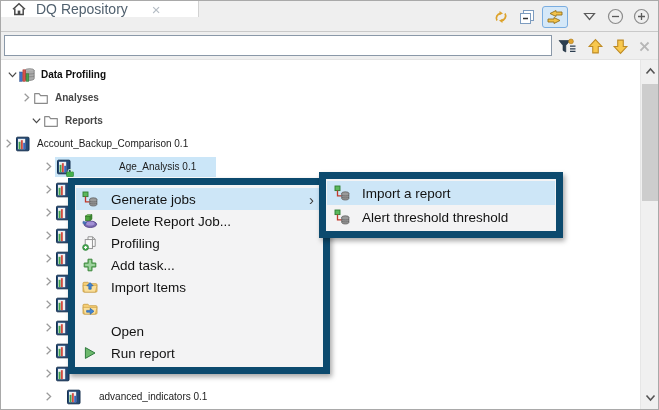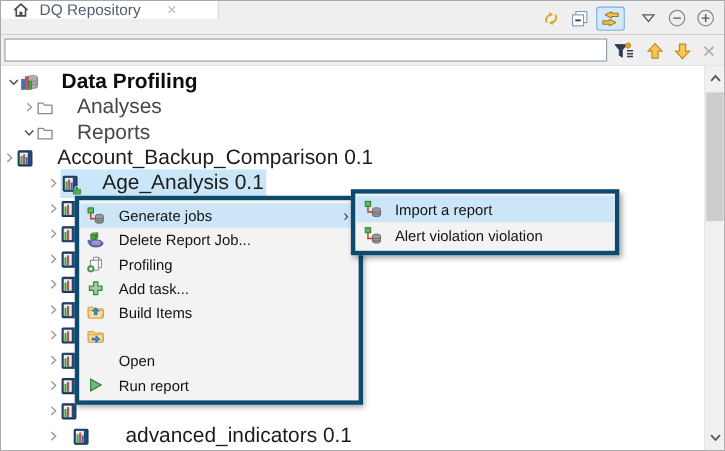--- a/index.html
+++ b/index.html
@@ -18,34 +18,34 @@
   
   .filterbar{position:absolute;top:31px;left:0;right:0;height:28px;background:#efefef;border-bottom:1px solid #e3e3e3;box-sizing:border-box;}
   .filter-input{position:absolute;left:3px;top:3px;width:548px;height:21px;border:1px solid #8a98a8;box-sizing:border-box;font-size:13px;padding:0 4px;outline:none;background:#fff;}
   .fbtn{position:absolute;top:4px;width:20px;height:20px;display:flex;align-items:center;justify-content:center;}
 
   
   .tree{position:absolute;top:59px;left:0;right:0;bottom:0;background:#fff;}
   .row{position:absolute;left:0;right:18px;height:23px;display:flex;align-items:center;box-sizing:border-box;}
   .chev{width:14px;height:16px;display:flex;align-items:center;justify-content:center;flex:0 0 14px;}
   .ticon{width:16px;height:16px;flex:0 0 16px;position:relative;}
-  .tlabel{margin-left:21px;font-size:19px;color:#1c1c1c;white-space:nowrap;}
+  .tlabel{margin-left:6px;font-size:10px;color:#1c1c1c;white-space:nowrap;}
   .tlabel.b0{font-weight:bold;color:#0d0d0d;}
-  .tlabel.b1{font-weight:normal;color:#474747;text-align:right;}
-  .sel{display:flex;align-items:center;background:#cbe6f8;padding:2px 2px 2px 1px;}
+  .tlabel.b1{font-weight:bold;color:#474747;text-align:right;}
+  .sel{display:flex;align-items:center;background:#cbe6f8;padding:2px 20px 2px 1px;gap:41px;}
   .lock-badge{position:absolute;right:-2px;bottom:-2px;}
 
   
   .vscroll{position:absolute;top:0;right:0;width:18px;bottom:0;background:#f0f0f0;border-left:1px solid #e6e6e6;box-sizing:border-box;}
   .vthumb{position:absolute;left:1px;top:24px;width:16px;height:117px;background:#cdcdcd;}
   .sarrow{position:absolute;left:1px;width:16px;height:16px;display:flex;align-items:center;justify-content:center;}
   .sarrow.up{top:3px;} .sarrow.down{bottom:3px;}
 
   
-  .menu{position:absolute;background:#f3f3f4;border:4px solid #0c4a6e;box-shadow:2px 3px 5px rgba(0,0,0,0.35);box-sizing:border-box;padding:3px 1px;}
+  .menu{position:absolute;background:#f3f3f4;border:7px solid #0c4a6e;box-shadow:2px 3px 5px rgba(0,0,0,0.35);box-sizing:border-box;padding:3px 1px;}
   .cmenu{left:67px;top:177px;width:262px;z-index:20;}
   .smenu{left:318px;top:171px;width:244px;z-index:30;padding:2px 1px;}
   .mi{display:flex;align-items:center;height:22px;padding:0 6px 0 6px;}
   .smenu .mi{height:24px;padding-left:7px;}
   .mi.hl{background:#cde6f7;}
   .mi .mico{width:16px;height:16px;flex:0 0 16px;margin-right:13px;}
   .smenu .mi .mico{margin-right:12px;}
   .mi .mlbl{font-size:13.5px;color:#121212;white-space:nowrap;}
   .mi .sub-arr{margin-left:auto;color:#3c3c3c;font-size:15px;line-height:1;padding-right:2px;}
 </style>
@@ -160,21 +160,21 @@
           </svg>
       </span>
       <span class="ticon">
         <svg width="16" height="16" viewBox="0 0 16 16">
             <path d="M1.7 13.3V3.7h4.4l1.5 1.9h6.7v7.7z" fill="#ffffff" stroke="#8a8a8a" stroke-width="1.2" stroke-linejoin="round"></path>
           </svg>
       </span>
       <span class="tlabel b1">Analyses</span>
     </div>
 
-    <div class="row" style="top:49px;padding-left:18px;">
+    <div class="row" style="top:49px;padding-left:28px;">
       <span class="chev">
         <svg width="11" height="11" viewBox="0 0 12 12">
             <path d="M2 4l4 4.3L10 4" stroke="#4a4a4a" stroke-width="1.4" fill="none"></path>
           </svg>
       </span>
       <span class="ticon">
         <svg width="16" height="16" viewBox="0 0 16 16">
             <path d="M1.7 13.3V3.7h4.4l1.5 1.9h6.7v7.7z" fill="#ffffff" stroke="#8a8a8a" stroke-width="1.2" stroke-linejoin="round"></path>
           </svg>
       </span>
@@ -423,21 +423,21 @@
       <span class="mlbl">Add task...</span>
     </div>
     <div class="mi">
       <span class="mico">
         <svg width="16" height="16" viewBox="0 0 16 16">
           <path d="M1 4.2c0-.5.4-.9.9-.9h4l1.4 1.4h6.8c.5 0 .9.4.9.9v6.6c0 .5-.4.9-.9.9H1.9c-.5 0-.9-.4-.9-.9z" fill="#f7cf77" stroke="#c69a3e" stroke-width="0.8"></path>
           <path d="M1 6.4h14l-1.6 6.7H2.3z" fill="#fadf9a" stroke="#c69a3e" stroke-width="0.6"></path>
           <path d="M8 3.6l3.2 3.2H9.2v3.4H6.8V6.8H4.8z" fill="#3f85d6" stroke="#1f5aa8" stroke-width="0.6"></path>
         </svg>
       </span>
-      <span class="mlbl">Build Items</span>
+      <span class="mlbl">Import Items</span>
     </div>
     <div class="mi">
       <span class="mico">
         <svg width="16" height="16" viewBox="0 0 16 16">
           <path d="M1 4.2c0-.5.4-.9.9-.9h4l1.4 1.4h6.8c.5 0 .9.4.9.9v6.6c0 .5-.4.9-.9.9H1.9c-.5 0-.9-.4-.9-.9z" fill="#f7cf77" stroke="#c69a3e" stroke-width="0.8"></path>
           <path d="M1 6.4h14l-1.6 6.7H2.3z" fill="#fadf9a" stroke="#c69a3e" stroke-width="0.6"></path>
           <path d="M4.6 9.4h3.6V7.3l3.8 3-3.8 3v-2.1H4.6z" fill="#3f85d6" stroke="#1f5aa8" stroke-width="0.6"></path>
         </svg>
       </span>
     </div>
@@ -471,17 +471,17 @@
     <div class="mi">
       <span class="mico">
         <svg width="16" height="16" viewBox="0 0 16 16">
           <rect x="1" y="1" width="5" height="4.6" fill="#5cb85c" stroke="#2e7d32" stroke-width="0.9"></rect>
           <path d="M3.5 5.6v5.2h4.2" stroke="#c0392b" fill="none" stroke-width="1.3"></path>
           <ellipse cx="11.3" cy="8.3" rx="3.6" ry="1.5" fill="#9a9a9a" stroke="#555" stroke-width="0.7"></ellipse>
           <path d="M7.7 8.3v5.2c0 .8 1.6 1.5 3.6 1.5s3.6-.7 3.6-1.5V8.3" fill="#9a9a9a" stroke="#555" stroke-width="0.7"></path>
           <path d="M7.7 10.4c.8.7 6.4.7 7.2 0M7.7 12.4c.8.7 6.4.7 7.2 0" fill="none" stroke="#555" stroke-width="0.6"></path>
         </svg>
       </span>
-      <span class="mlbl">Alert violation violation</span>
+      <span class="mlbl">Alert threshold threshold</span>
     </div>
   </div>
 
 </div>
 
 </body></html>

